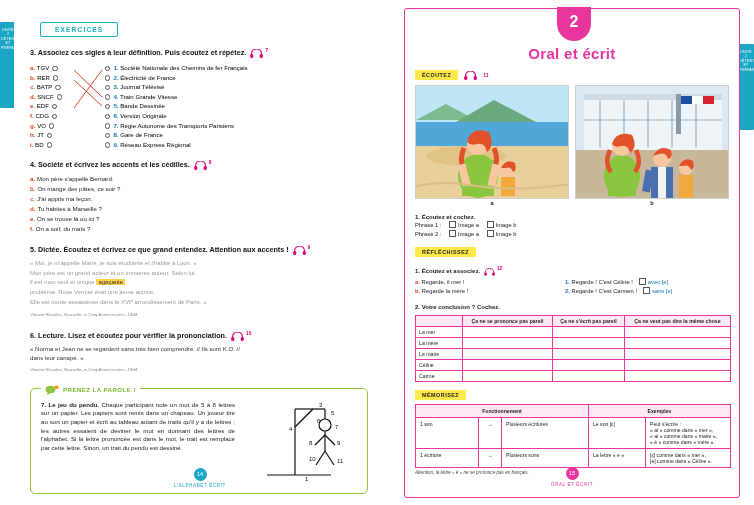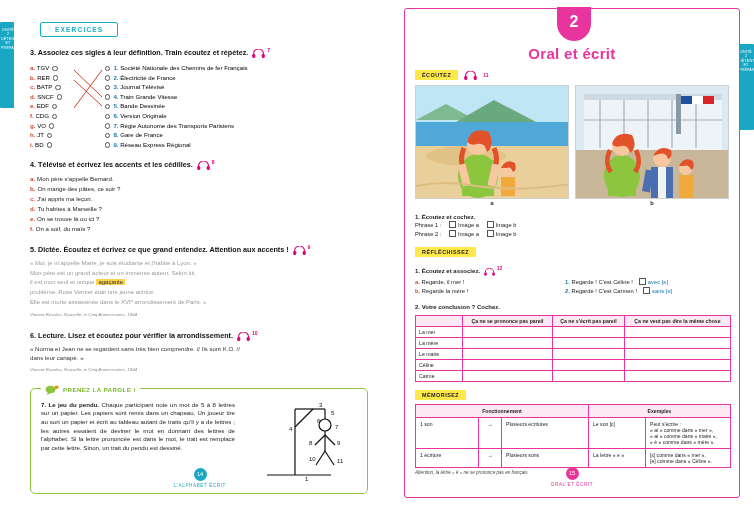--- a/index.html
+++ b/index.html
@@ -119,21 +119,21 @@
 
   <div class="left-page">
 
     <div class="exercices-wrap">
       <span class="exercices-badge">EXERCICES</span>
     </div>
 
     <div class="ex">
       <div class="ex-title">
         <span class="num">3.</span>
-        <span>Associez ces sigles à leur définition. Train écoutez et répétez.</span>
+        <span>Associez ces sigles à leur définition. Puis écoutez et répétez.</span>
         <span class="hp">
           <svg width="13" height="9" viewBox="0 0 26 18">
               <path d="M3 13V10a10 10 0 0 1 20 0v3" fill="none" stroke="#e2007a" stroke-width="2.2"></path>
               <rect x="0.5" y="10" width="6" height="8" rx="2.5" fill="#e2007a"></rect>
               <rect x="19.5" y="10" width="6" height="8" rx="2.5" fill="#e2007a"></rect>
             </svg>
         </span><span class="track">7</span>
       </div>
 
       <div class="match">
@@ -163,21 +163,21 @@
           <div class="item"><span class="bullet"></span><span class="numr">7.</span> <span>Régie Autonome des Transports Parisiens</span></div>
           <div class="item"><span class="bullet"></span><span class="numr">8.</span> <span>Gare de France</span></div>
           <div class="item"><span class="bullet"></span><span class="numr">9.</span> <span>Réseau Express Régional</span></div>
         </div>
       </div>
     </div>
 
     <div class="ex">
       <div class="ex-title">
         <span>4.</span>
-        <span>Télévisé et écrivez les accents et les cédilles.</span>
+        <span>Société et écrivez les accents et les cédilles.</span>
         <span class="hp">
           <svg width="13" height="9" viewBox="0 0 26 18">
               <path d="M3 13V10a10 10 0 0 1 20 0v3" fill="none" stroke="#e2007a" stroke-width="2.2"></path>
               <rect x="0.5" y="10" width="6" height="8" rx="2.5" fill="#e2007a"></rect>
               <rect x="19.5" y="10" width="6" height="8" rx="2.5" fill="#e2007a"></rect>
             </svg>
         </span><span class="track">8</span>
       </div>
       <div class="lines">
         <div><span class="lbl">a.</span><span>Mon père s'appelle Bernard.</span></div>
@@ -210,21 +210,21 @@
         </div>
         <div class="faint">problème. Rose Vernier était une jeune actrice.</div>
         <div class="faint">Elle est morte assassinée dans le XVIᵉ arrondissement de Paris. »</div>
         <div class="credit">Vincent Ravalec, Nouvelle, in Cinq Anniversaires, 1994</div>
       </div>
     </div>
 
     <div class="ex">
       <div class="ex-title">
         <span>6.</span>
-        <span>Lecture. Lisez et écoutez pour vérifier la arrondissement.</span>
+        <span>Lecture. Lisez et écoutez pour vérifier la prononciation.</span>
         <span class="hp">
           <svg width="13" height="9" viewBox="0 0 26 18">
               <path d="M3 13V10a10 10 0 0 1 20 0v3" fill="none" stroke="#e2007a" stroke-width="2.2"></path>
               <rect x="0.5" y="10" width="6" height="8" rx="2.5" fill="#e2007a"></rect>
               <rect x="19.5" y="10" width="6" height="8" rx="2.5" fill="#e2007a"></rect>
             </svg>
         </span><span class="track">10</span>
       </div>
       <div class="lecture-body">
         <div>« Norma et Jean ne se regardent sans très bien comprendre. // Ils sont K.O. //</div>

